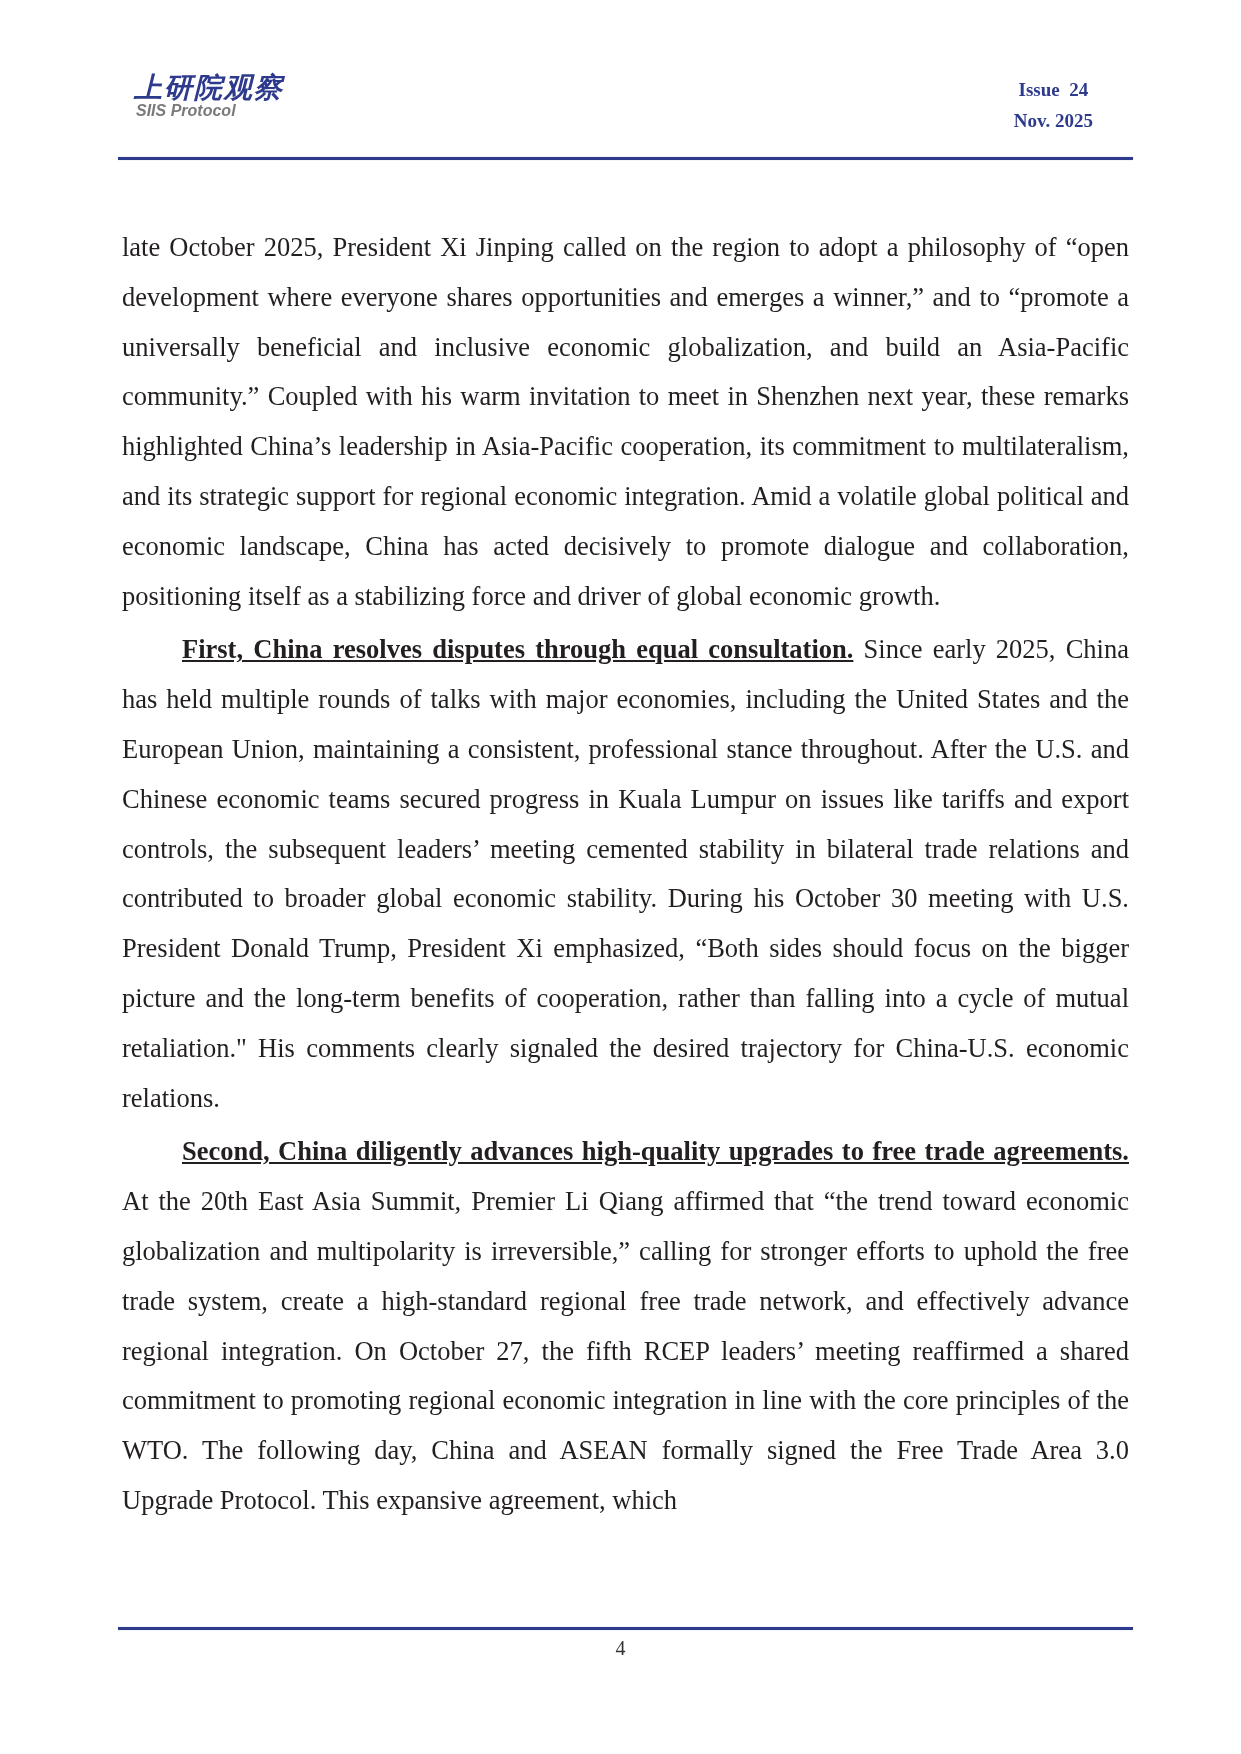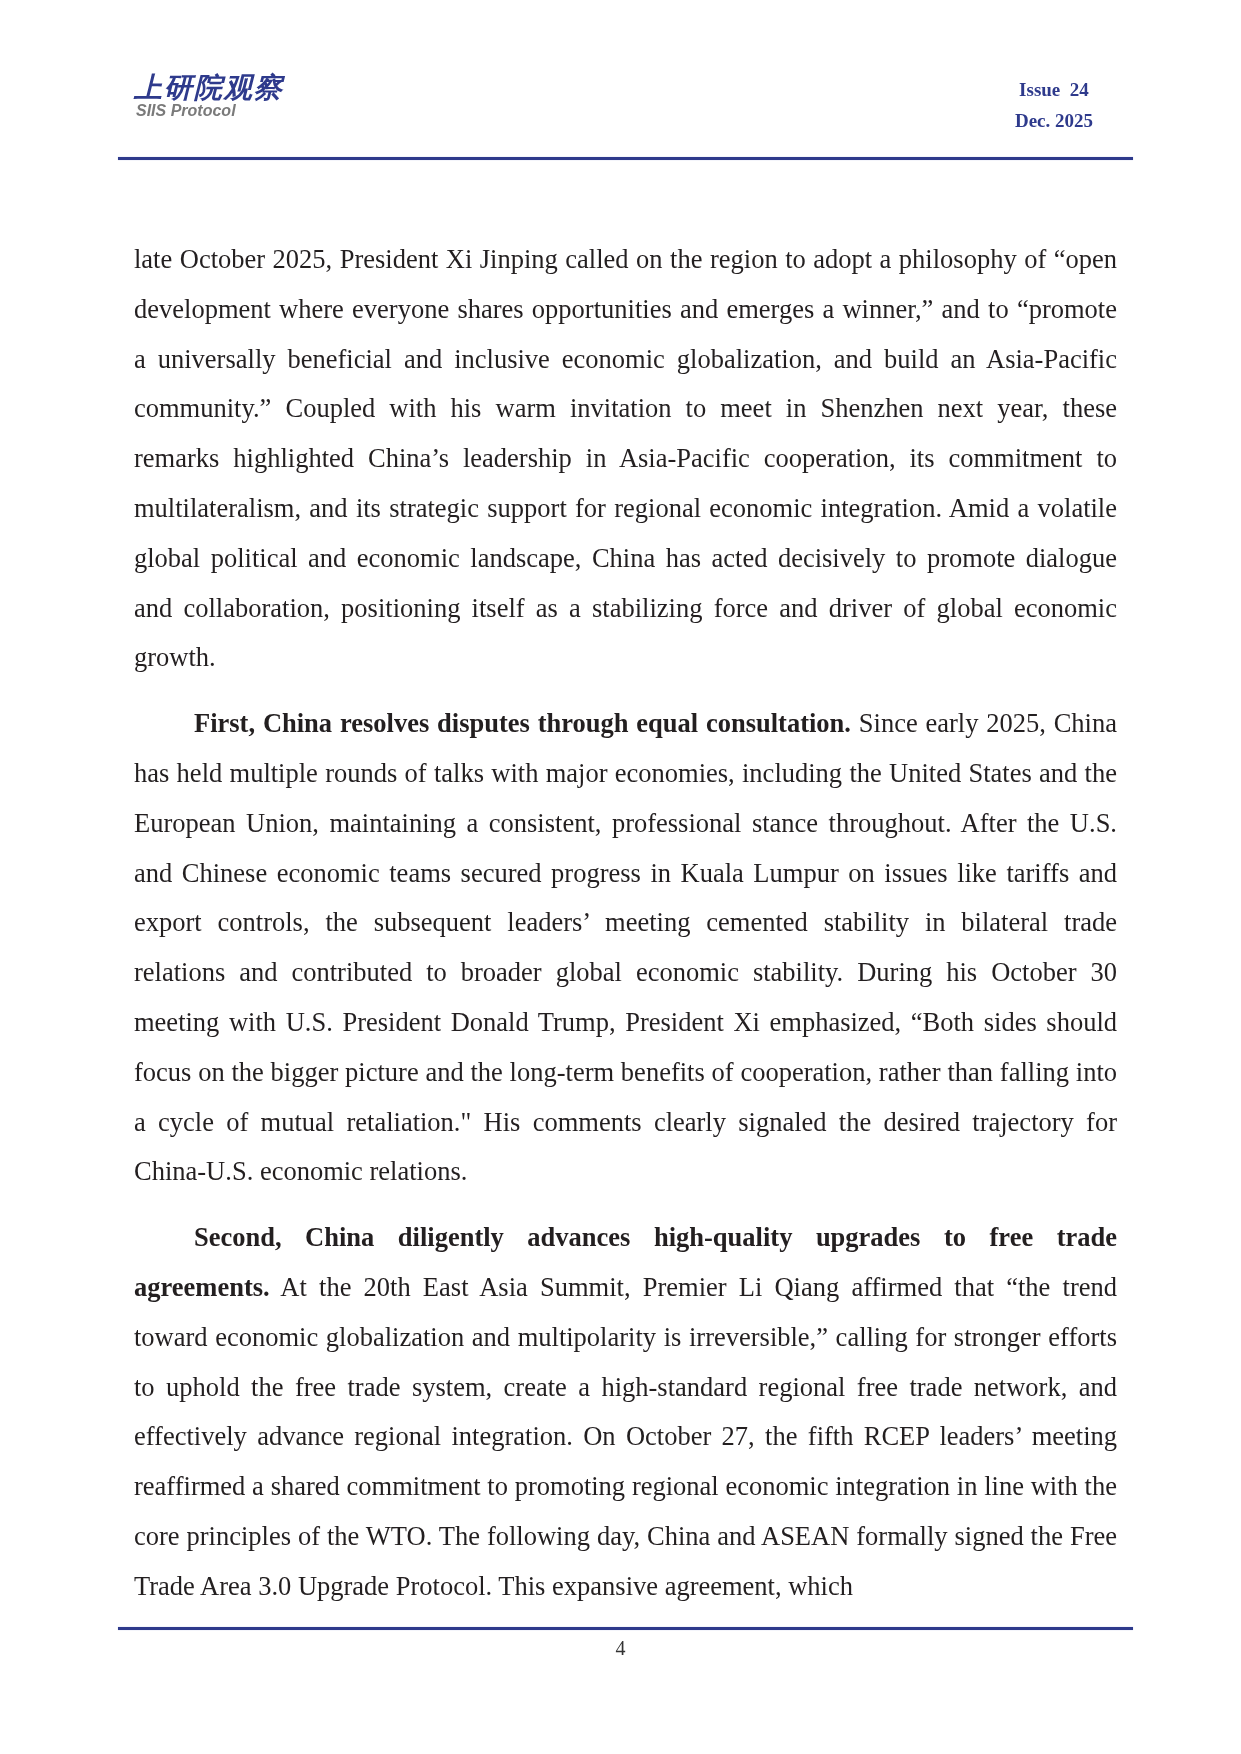--- a/index.html
+++ b/index.html
@@ -63,27 +63,28 @@
       left: 118px;
       top: 219px;
       width: 1015px;
       font-family: "Liberation Serif", serif;
       font-size: 26.5px;
       line-height: 49.8px;
       color: #231f20;
       text-align: justify;
     }
     .content p {
-      margin: 16px;
+      margin: 4px;
     }
     .content p.indent {
       text-indent: 60px;
     }
     .content b {
       font-weight: bold;
+      text-decoration: underline;
     }
     .page-number {
       position: absolute;
       left: 0;
       width: 1241px;
       top: 1637px;
       text-align: center;
       font-family: "Liberation Serif", serif;
       font-size: 20px;
       color: #333333;
@@ -92,21 +93,21 @@
 </head>
 <body>
 
 <div class="header-logo">
   <div class="logo-cn">上研院观察</div>
   <div class="logo-en">SIIS Protocol</div>
 </div>
 
 <div class="header-issue">
   <div style="white-space:pre;text-align:center;">Issue  24</div>
-  <div>Dec. 2025</div>
+  <div>Nov. 2025</div>
 </div>
 
 <div class="rule top"></div>
 
 <div class="content">
   <p>late October 2025, President Xi Jinping called on the region to adopt a philosophy of “open development where everyone shares opportunities and emerges a winner,” and to “promote a universally beneficial and inclusive economic globalization, and build an Asia-Pacific community.” Coupled with his warm invitation to meet in Shenzhen next year, these remarks highlighted China’s leadership in Asia-Pacific cooperation, its commitment to multilateralism, and its strategic support for regional economic integration. Amid a volatile global political and economic landscape, China has acted decisively to promote dialogue and collaboration, positioning itself as a stabilizing force and driver of global economic growth.</p>
   <p class="indent"><b>First, China resolves disputes through equal consultation.</b><span> Since early 2025, China has held multiple rounds of talks with major economies, including the United States and the European Union, maintaining a consistent, professional stance throughout. After the U.S. and Chinese economic teams secured progress in Kuala Lumpur on issues like tariffs and export controls, the subsequent leaders’ meeting cemented stability in bilateral trade relations and contributed to broader global economic stability. During his October 30 meeting with U.S. President Donald Trump, President Xi emphasized, “Both sides should focus on the bigger picture and the long-term benefits of cooperation, rather than falling into a cycle of mutual retaliation." His comments clearly signaled the desired trajectory for China-U.S. economic relations.</span></p>
   <p class="indent"><b>Second, China diligently advances high-quality upgrades to free trade agreements.</b><span> At the 20th East Asia Summit, Premier Li Qiang affirmed that “the trend toward economic globalization and multipolarity is irreversible,” calling for stronger efforts to uphold the free trade system, create a high-standard regional free trade network, and effectively advance regional integration. On October 27, the fifth RCEP leaders’ meeting reaffirmed a shared commitment to promoting regional economic integration in line with the core principles of the WTO. The following day, China and ASEAN formally signed the Free Trade Area 3.0 Upgrade Protocol. This expansive agreement, which</span></p>
 </div>
 

